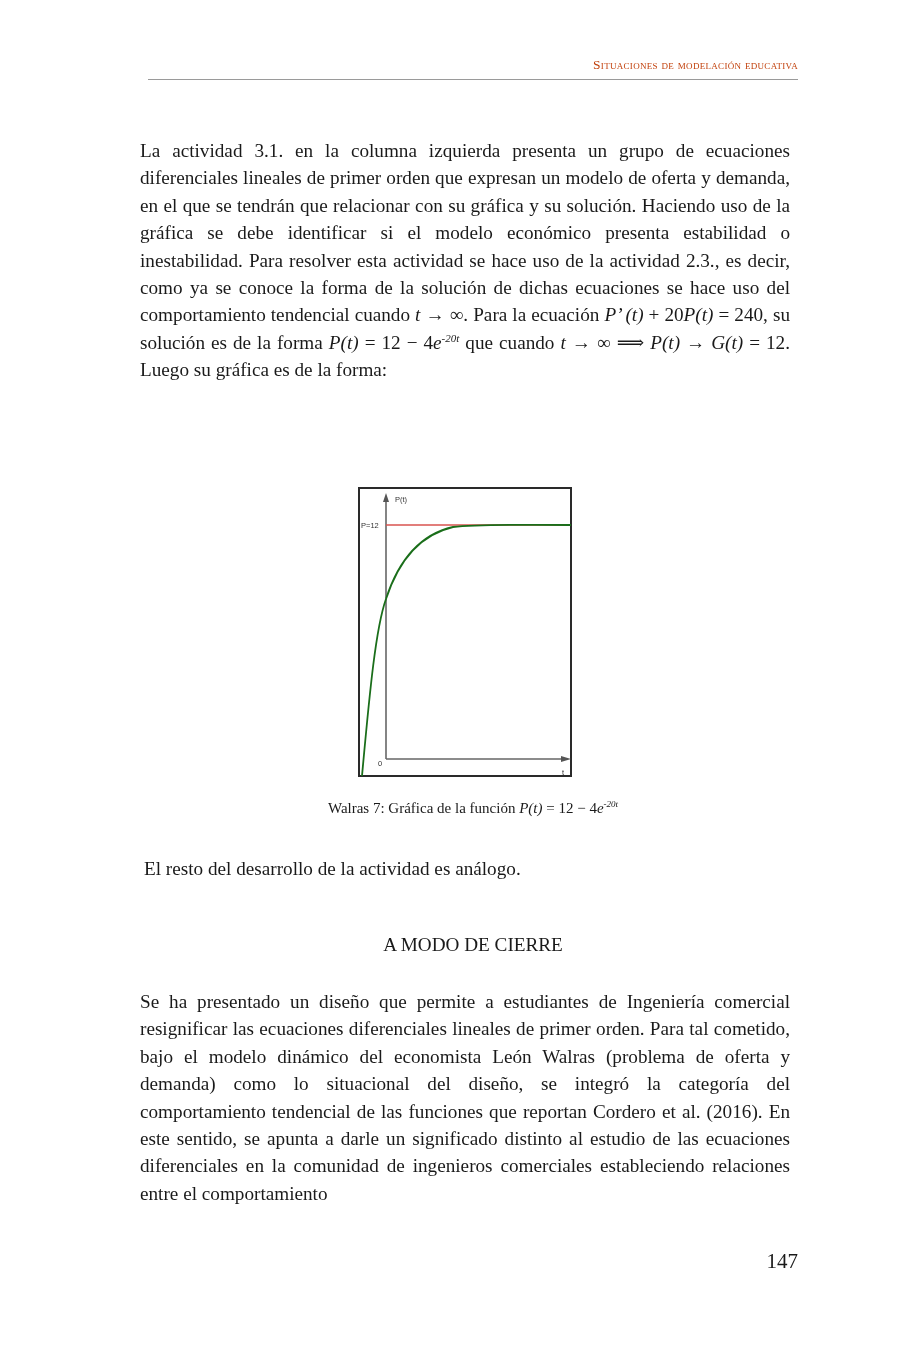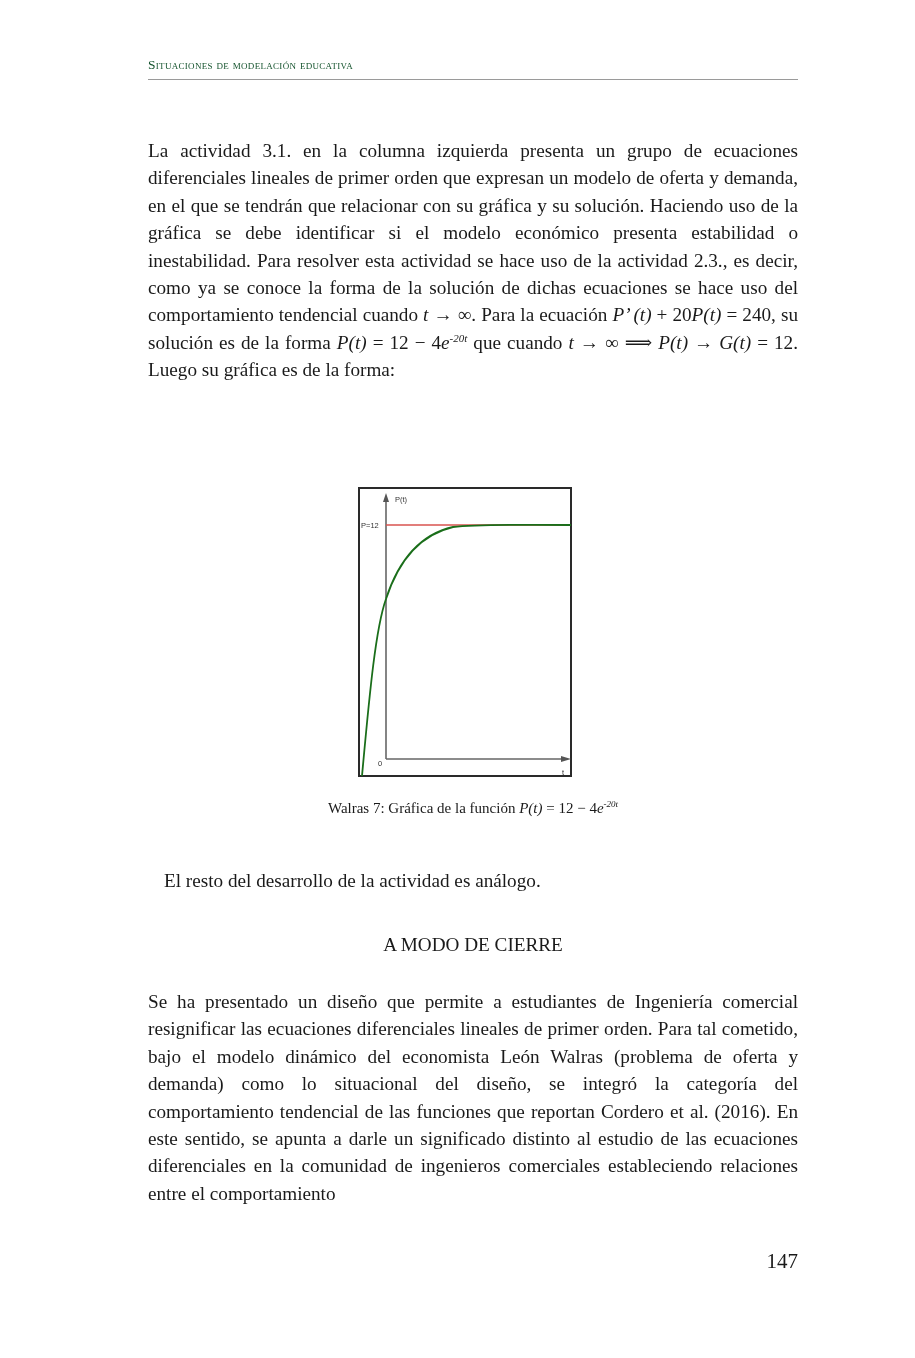--- a/index.html
+++ b/index.html
@@ -1,22 +1,22 @@
 <!DOCTYPE html>
 <html><head>
 <meta charset="utf-8">
 <style>
   html, body { margin: 0; padding: 0; background: #ffffff; }
   body { width: 915px; height: 1358px; position: relative; overflow: hidden;
          font-family: "Liberation Serif", "DejaVu Serif", serif; color: #1a1a1a; }
-  .running-head { position: absolute; left: 148px; top: 57px; width: 650px; text-align: left;
-                  font-size: 13.5px; letter-spacing: 0.3px; font-variant: small-caps; color: #14532d; }
+  .running-head { position: absolute; left: 148px; top: 57px; width: 650px; text-align: right;
+                  font-size: 13.5px; letter-spacing: 0.3px; font-variant: small-caps; color: #c2410c; }
   .head-rule { position: absolute; left: 148px; top: 79px; width: 650px; height: 0;
                border-top: 1px solid #9a9a9a; }
-  .para { position: absolute; left: 148px; width: 650px; font-size: 19.2px; line-height: 27.4px;
+  .para { position: absolute; left: 140px; width: 650px; font-size: 19.2px; line-height: 27.4px;
           text-align: justify; }
   .p1 { top: 137px; }
   .p2 { top: 851px; }
   .p3 { top: 988px; }
   .m { font-style: italic; }
   sup { font-size: 11px; line-height: 0; vertical-align: 7px; }
   .section-title { position: absolute; left: 148px; top: 934px; width: 650px; text-align: center;
                    font-size: 19.2px; }
   .figure { position: absolute; left: 358px; top: 487px; width: 214px; height: 290px; }
   .figure svg { display: block; }
@@ -57,19 +57,19 @@
     </g>
     <text x="37" y="15" class="lbl">P(t)</text>
     <text x="3" y="41" class="lbl">P=12</text>
     <text x="20" y="279" class="lbl">0</text>
     <text x="204" y="288" class="lbl">t</text>
   </svg>
 </div>
 
 <div class="caption"><span>Walras 7: Gráfica de la función </span><span class="m">P(t)</span><span> = 12 − 4</span><span class="m">e</span><sup class="m">-20t</sup></div>
 
-<p class="para p2" style="margin:16px">El resto del desarrollo de la actividad es análogo.</p>
+<p class="para p2" style="margin:4px">El resto del desarrollo de la actividad es análogo.</p>
 
 <div class="section-title">A MODO DE CIERRE</div>
 
 <p class="para p3" style="margin:0">Se ha presentado un diseño que permite a estudiantes de Ingeniería comercial resignificar las ecuaciones diferenciales lineales de primer orden. Para tal cometido, bajo el modelo dinámico del economista León Walras (problema de oferta y demanda) como lo situacional del diseño, se integró la categoría del comportamiento tendencial de las funciones que reportan Cordero et al. (2016). En este sentido, se apunta a darle un significado distinto al estudio de las ecuaciones diferenciales en la comunidad de ingenieros comerciales estableciendo relaciones entre el comportamiento</p>
 
 <div class="page-number">147</div>
 
 </body></html>

